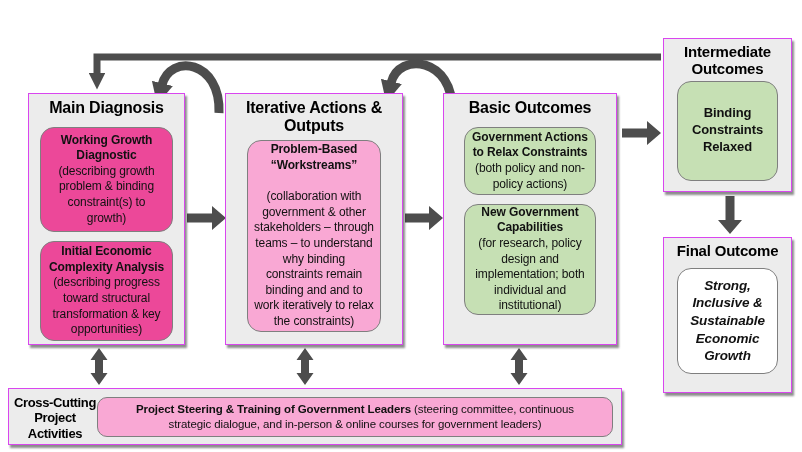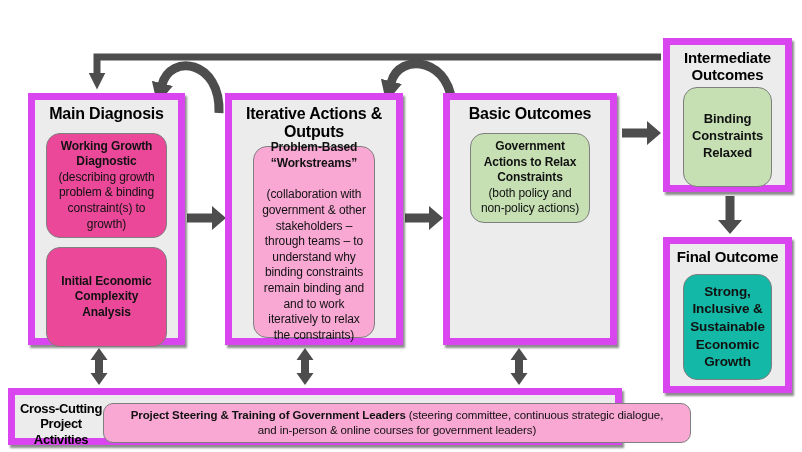--- a/index.html
+++ b/index.html
@@ -3,64 +3,64 @@
 <meta charset="utf-8">
 <style>
   html,body{margin:0;padding:0;background:#fff;}
   .canvas{
     position:relative;width:802px;height:452px;background:#ffffff;
     font-family:"Liberation Sans",sans-serif;color:#000;overflow:hidden;
   }
   .arrows{position:absolute;left:0;top:0;pointer-events:none;}
   .panel{
     position:absolute;box-sizing:border-box;background:#ececec;
-    border:7px solid #d946ef;box-shadow:2px 3px 2px rgba(0,0,0,.45);
+    border:1px solid #d946ef;box-shadow:2px 3px 2px rgba(0,0,0,.45);
   }
   .panel h2{
     margin:5px 4px 0;text-align:center;font-size:16px;line-height:1.12;
     font-weight:700;letter-spacing:-0.2px;color:#000;
   }
   .ibox{
     box-sizing:border-box;border:1px solid #7f7f7f;border-radius:14px;
     display:flex;flex-direction:column;justify-content:center;text-align:center;
     font-size:12px;line-height:1.3;padding:3px 6px;letter-spacing:-0.1px;color:#111;
   }
   .t{font-weight:700;}
   .peach{background:#ec4899;}
   .blue{background:#f9a8d4;}
   .lgreen{background:#c6e0b4;}
-  .mgreen{background:#14b8a6;}
+  .mgreen{background:#ffffff;font-style:italic;}
 
   #p-main{left:28px;top:93px;width:157px;height:252px;}
   #p-iter{left:225px;top:93px;width:178px;height:252px;}
   #p-basic{left:443px;top:93px;width:174px;height:252px;}
   #p-inter{left:663px;top:38px;width:129px;height:154px;}
   #p-final{left:663px;top:237px;width:129px;height:156px;}
   #p-cross{left:8px;top:388px;width:614px;height:57px;padding-left:8px;}
 
   #p-main .b1{margin:10px 11px 0;height:105px;}
   #p-main .b2{margin:9px 11px 0;height:100px;}
 
   #p-iter h2{max-width:150px;margin-left:auto;margin-right:auto;}
   #p-iter .wk{margin:5px 21px 0;height:192px;}
   #p-iter .wk .b{margin-top:16px;}
 
-  #p-basic .b1{margin:10px 20px 0;height:90px;}
+  #p-basic .b1{margin:10px 20px 0;height:68px;}
   #p-basic .b2{margin:9px 20px 0;height:111px;}
 
   #p-inter h2,#p-final h2{font-size:15px;}
   #p-inter .ibox{margin:3px 13px 0;height:100px;font-size:13px;}
   #p-final .ibox{margin:8px 13px 0;height:106px;font-size:13.5px;}
 
   #p-cross .label{
     position:absolute;left:2px;top:6px;width:88px;text-align:center;
     font-weight:700;font-size:13px;line-height:1.18;letter-spacing:-0.35px;
   }
   #p-cross .ibox{
-    position:absolute;left:88px;top:8px;width:588px;height:40px;
+    position:absolute;left:88px;top:8px;width:516px;height:40px;
     border-radius:10px;font-size:11.5px;justify-content:center;padding:2px 18px;
   }
 </style>
 </head>
 <body>
 
 <div class="canvas">
 
   <svg class="arrows" width="802" height="452" viewBox="0 0 802 452">
     <defs>
@@ -86,36 +86,41 @@
   </svg>
 
   <section class="panel" id="p-main">
     <h2>Main Diagnosis</h2>
     <div class="ibox peach b1">
       <div class="t">Working Growth Diagnostic</div>
       <div class="b">(describing growth problem &amp; binding constraint(s) to growth)</div>
     </div>
     <div class="ibox peach b2">
       <div class="t">Initial Economic Complexity Analysis</div>
+      <div class="b">(describing progress toward structural transformation &amp; key opportunities)</div>
     </div>
   </section>
 
   <section class="panel" id="p-iter">
     <h2>Iterative Actions &amp; Outputs</h2>
     <div class="ibox blue wk">
       <div class="t">Problem-Based “Workstreams”</div>
       <div class="b">(collaboration with government &amp; other stakeholders – through teams – to understand why binding constraints remain binding and and to work iteratively to relax the constraints)</div>
     </div>
   </section>
 
   <section class="panel" id="p-basic">
     <h2>Basic Outcomes</h2>
     <div class="ibox lgreen b1">
       <div class="t">Government Actions to Relax Constraints</div>
       <div class="b">(both policy and non-policy actions)</div>
+    </div>
+    <div class="ibox lgreen b2">
+      <div class="t">New Government Capabilities</div>
+      <div class="b">(for research, policy design and implementation; both individual and institutional)</div>
     </div>
   </section>
 
   <section class="panel" id="p-inter">
     <h2>Intermediate Outcomes</h2>
     <div class="ibox lgreen">
       <div class="t">Binding Constraints Relaxed</div>
     </div>
   </section>
 

